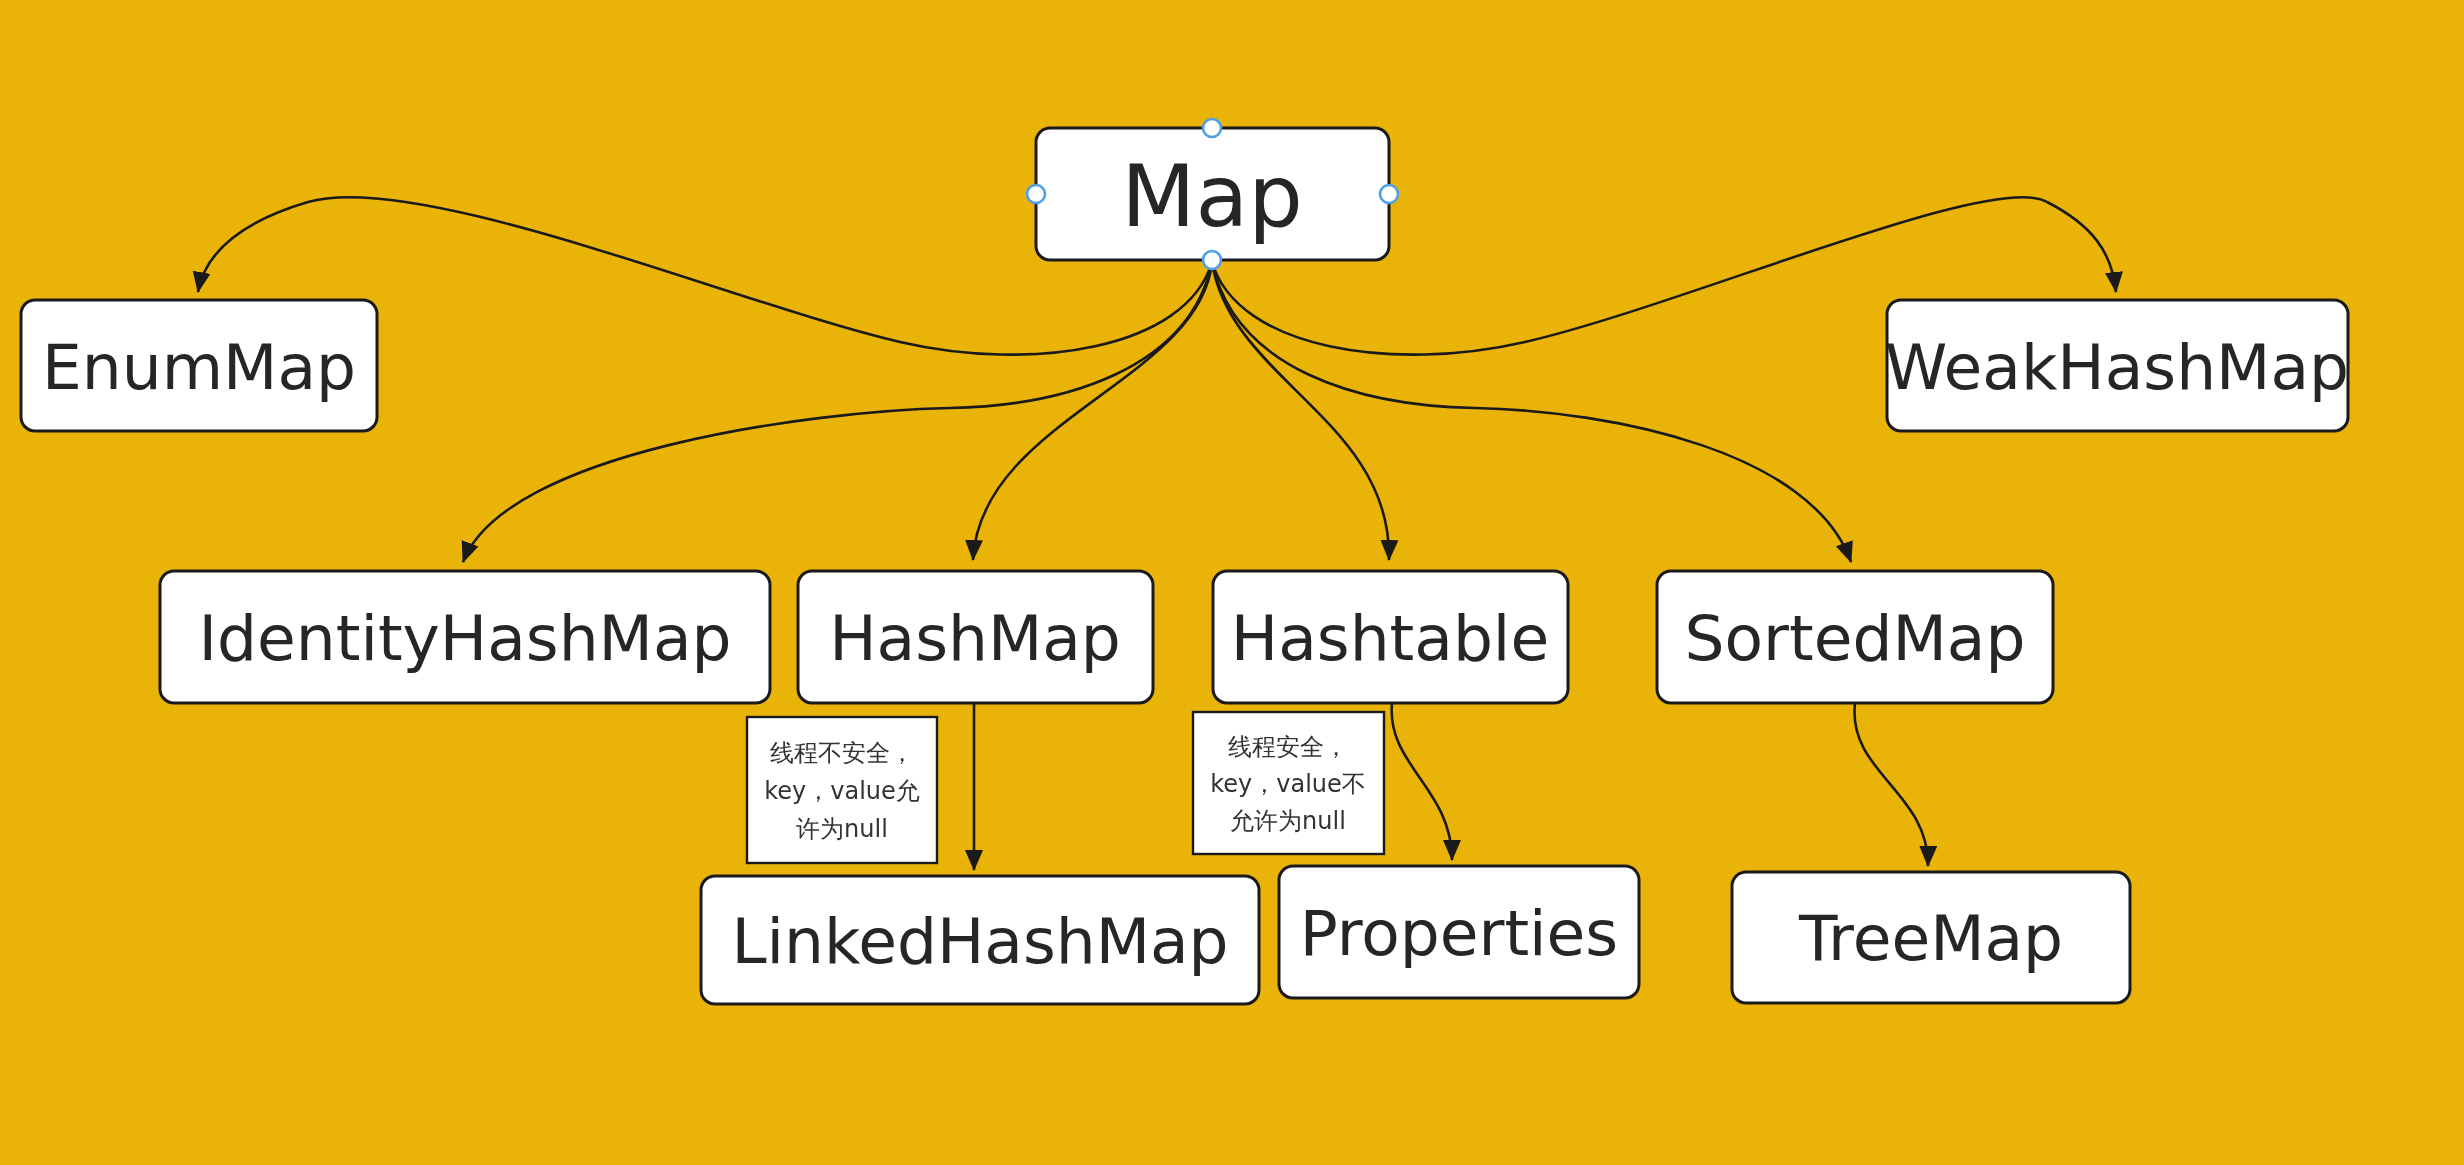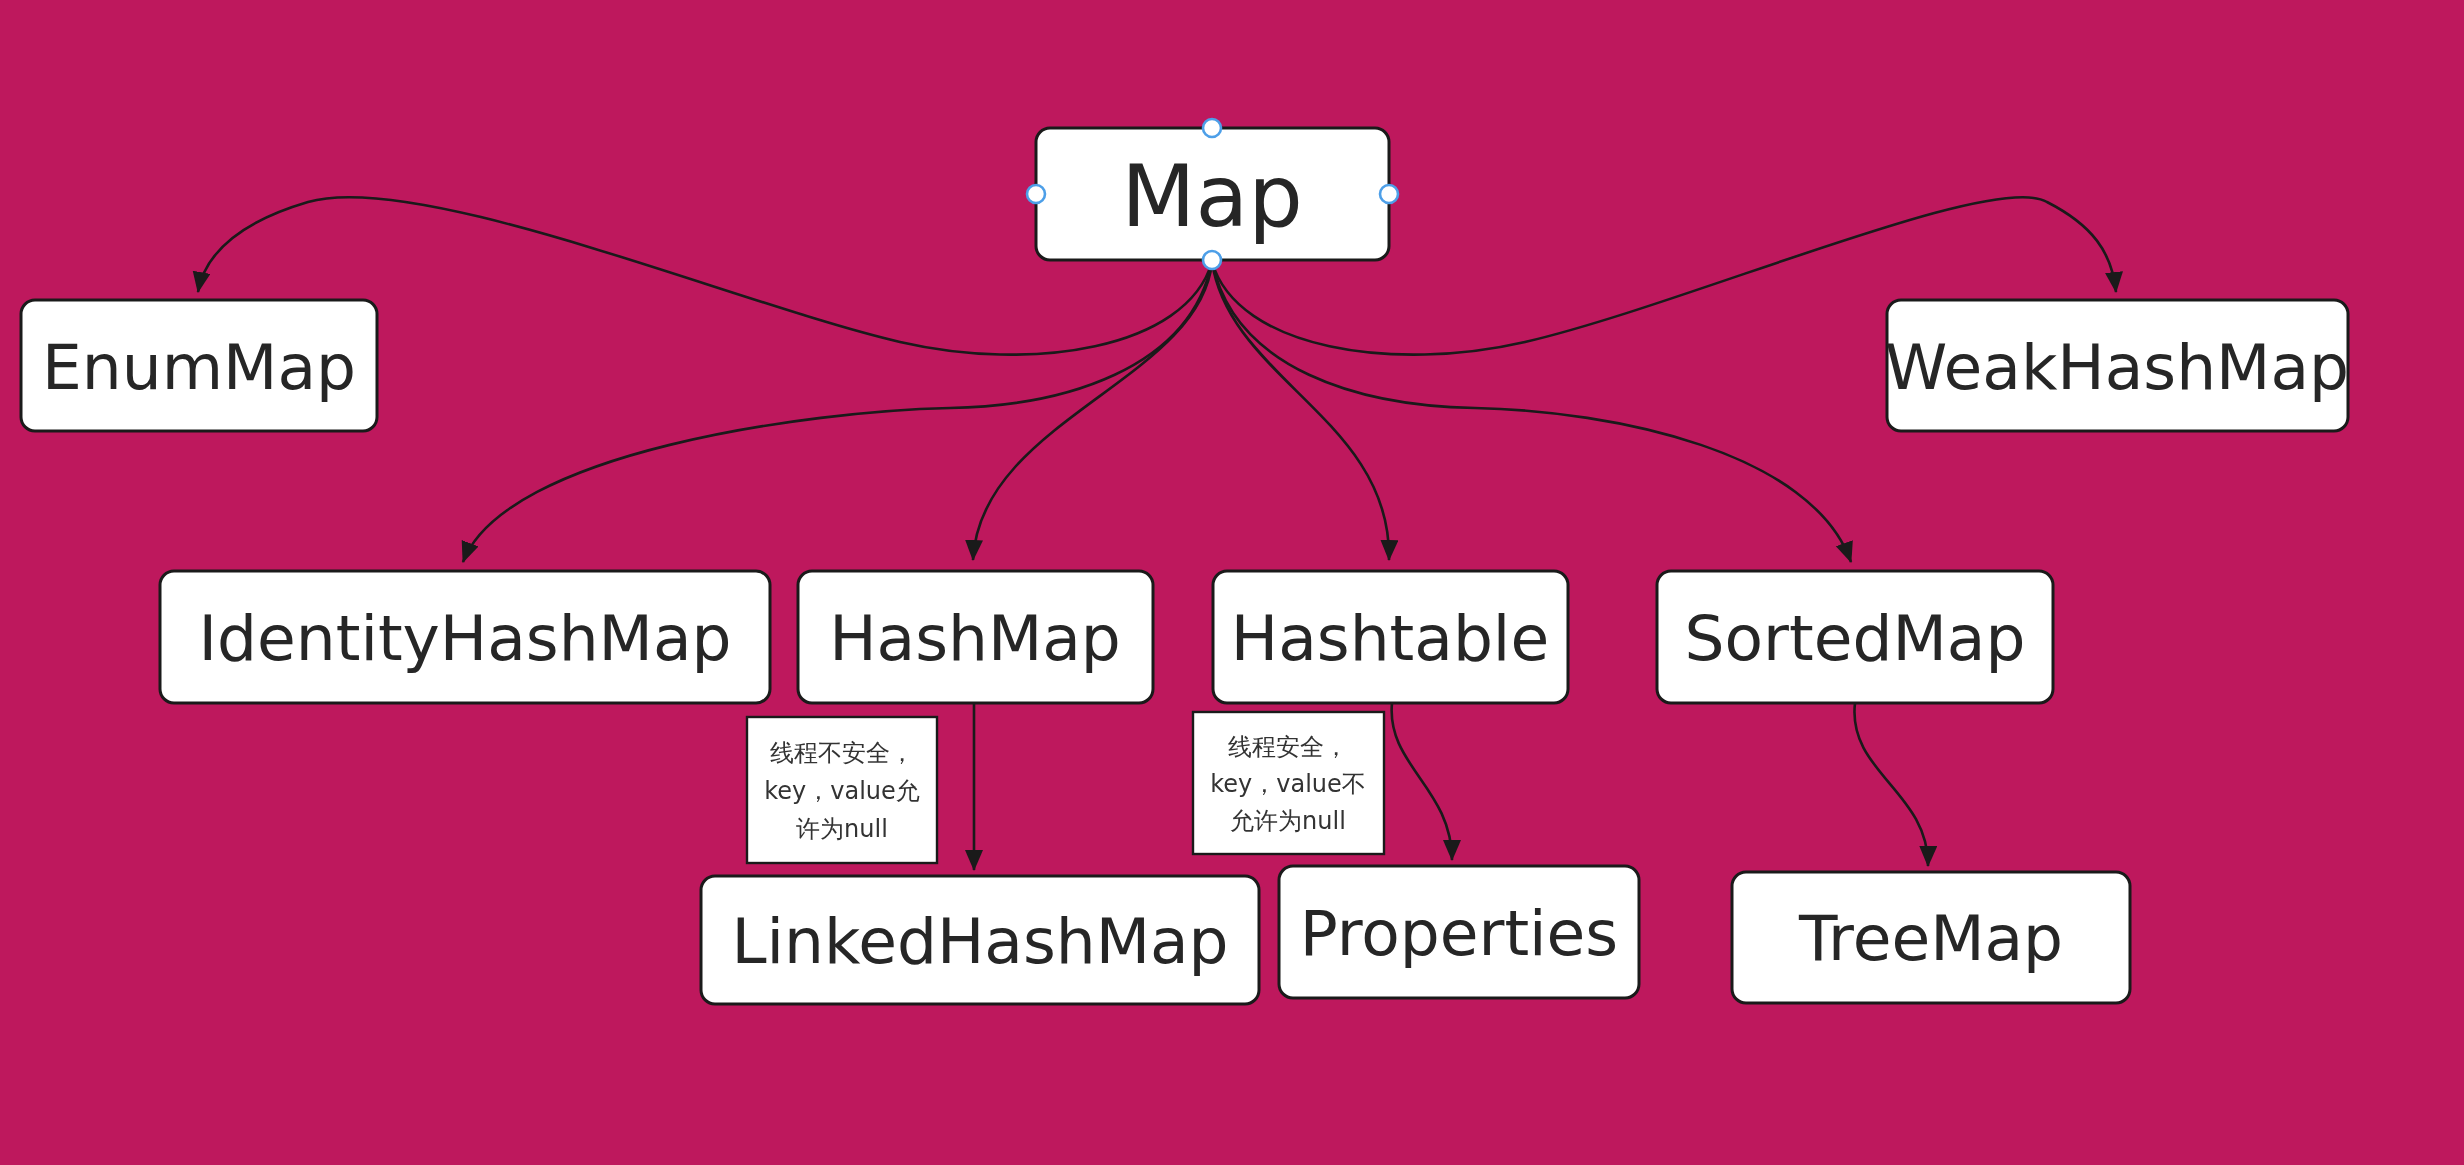--- a/index.html
+++ b/index.html
@@ -5,21 +5,21 @@
   html, body {
     margin: 0;
     padding: 0;
     background: #f0f0f2;
     font-family: "DejaVu Sans", "Liberation Sans", sans-serif;
   }
   .stage {
     position: relative;
     width: 2464px;
     height: 1165px;
-    background: #be185d;
+    background: #eab308;
     overflow: hidden;
   }
   svg { display: block; }
   .edge {
     fill: none;
     stroke: #1a1a1a;
     stroke-width: 2.6;
   }
   .node-box {
     fill: #ffffff;

